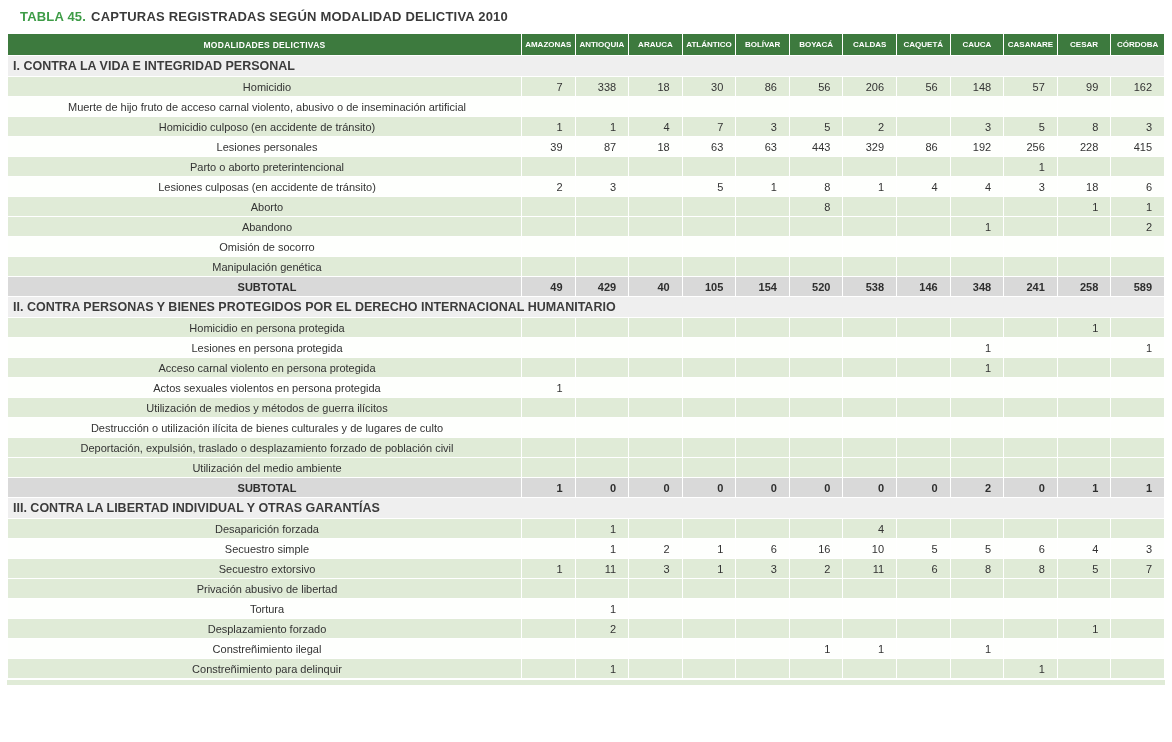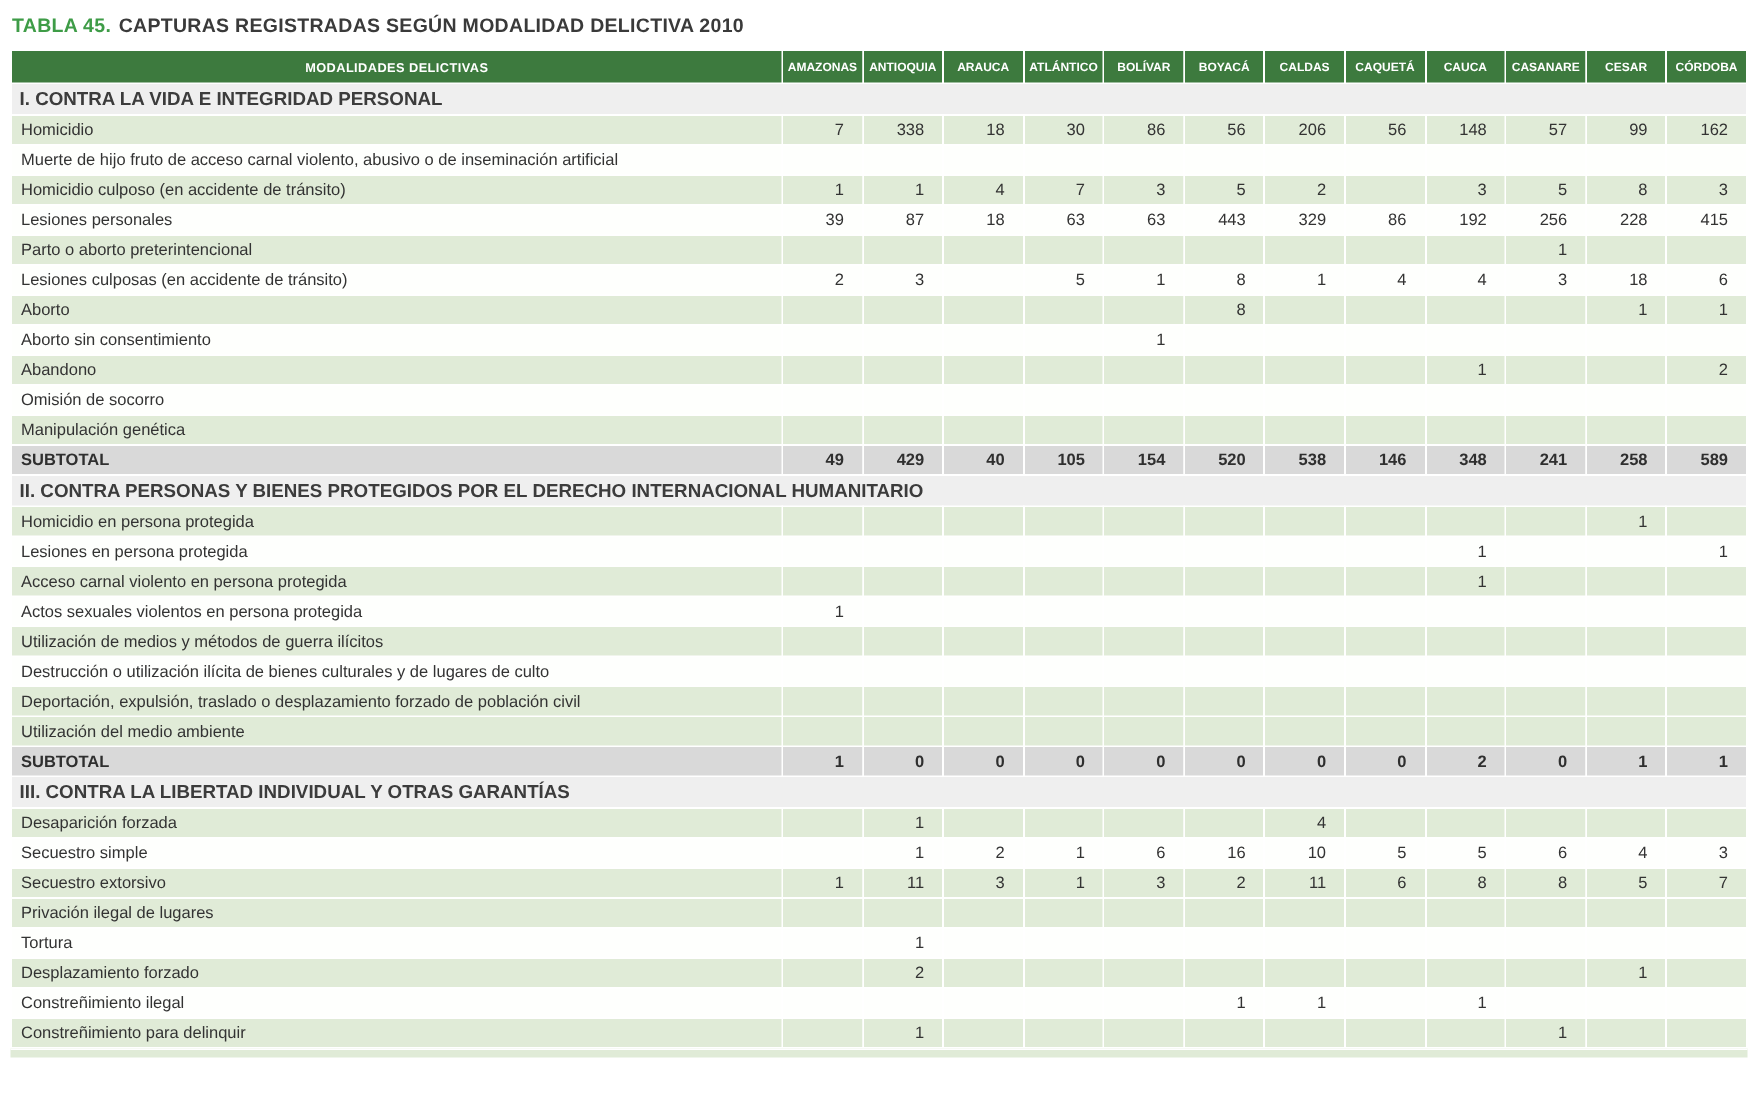--- a/index.html
+++ b/index.html
@@ -6,21 +6,21 @@
   body {
     width: 1172px;
     height: 742px;
     overflow: hidden;
     background: #ffffff;
     font-family: "Liberation Sans", "DejaVu Sans", sans-serif;
   }
   .page { padding: 6px 7px 0 7px; }
 
   .title {
-    margin: 3px 0 9px 1px;
+    margin: 3px 0 9px 13px;
     font-size: 13px;
     font-weight: 700;
     letter-spacing: 0.2px;
   }
   .title .prefix { color: var(--title-green, #3E9C47); padding-right: 5px; }
   .title .text  { color: #3A3A3A; }
 
   table.data-table {
     width: 100%;
     border-collapse: collapse;
@@ -48,21 +48,21 @@
   }
   tr.section-row td {
     background: var(--section-gray, #EFEFEF);
     font-size: 12.5px;
     font-weight: 700;
     color: #3C3C3C;
     height: 21px;
     padding: 0 4px 0 5px;
   }
   tbody td { height: 20px; font-size: 11px; color: #333333; }
-  td.cell-label { padding-left: 6px; text-align: left; }
+  td.cell-label { padding-left: 6px; text-align: center; }
   td.cell-num   { text-align: right; padding-right: 12px; }
   tr.row-green td   { background: var(--row-green, #E0EBD7); }
   tr.row-white td   { background: #FEFFFD; }
   tr.subtotal-row td {
     background: var(--subtotal-gray, #D9D9D9);
     font-weight: 700;
     color: #2F2F2F;
   }
   .cutoff-row {
     height: 5px;
@@ -198,35 +198,20 @@
           <td class="cell-num"></td>
           <td class="cell-num"></td>
           <td class="cell-num">8</td>
           <td class="cell-num"></td>
           <td class="cell-num"></td>
           <td class="cell-num"></td>
           <td class="cell-num"></td>
           <td class="cell-num">1</td>
           <td class="cell-num">1</td>
         </tr>
-        <tr class="row-white">
-          <td class="cell-label">Aborto sin consentimiento</td>
-          <td class="cell-num"></td>
-          <td class="cell-num"></td>
-          <td class="cell-num"></td>
-          <td class="cell-num"></td>
-          <td class="cell-num">1</td>
-          <td class="cell-num"></td>
-          <td class="cell-num"></td>
-          <td class="cell-num"></td>
-          <td class="cell-num"></td>
-          <td class="cell-num"></td>
-          <td class="cell-num"></td>
-          <td class="cell-num"></td>
-        </tr>
         <tr class="row-green">
           <td class="cell-label">Abandono</td>
           <td class="cell-num"></td>
           <td class="cell-num"></td>
           <td class="cell-num"></td>
           <td class="cell-num"></td>
           <td class="cell-num"></td>
           <td class="cell-num"></td>
           <td class="cell-num"></td>
           <td class="cell-num"></td>
@@ -460,21 +445,21 @@
           <td class="cell-num">3</td>
           <td class="cell-num">2</td>
           <td class="cell-num">11</td>
           <td class="cell-num">6</td>
           <td class="cell-num">8</td>
           <td class="cell-num">8</td>
           <td class="cell-num">5</td>
           <td class="cell-num">7</td>
         </tr>
         <tr class="row-green">
-          <td class="cell-label">Privación ilegal de lugares</td>
+          <td class="cell-label">Privación abusivo de libertad</td>
           <td class="cell-num"></td>
           <td class="cell-num"></td>
           <td class="cell-num"></td>
           <td class="cell-num"></td>
           <td class="cell-num"></td>
           <td class="cell-num"></td>
           <td class="cell-num"></td>
           <td class="cell-num"></td>
           <td class="cell-num"></td>
           <td class="cell-num"></td>

